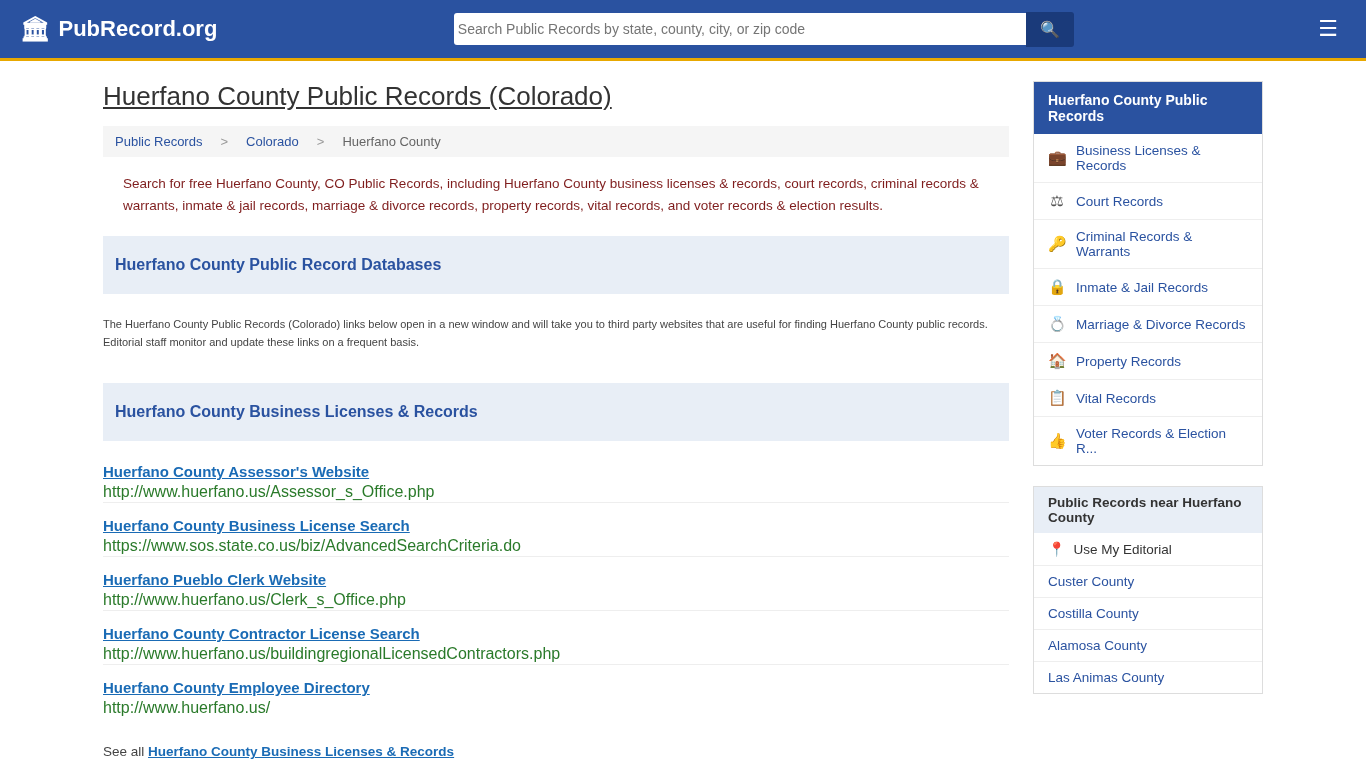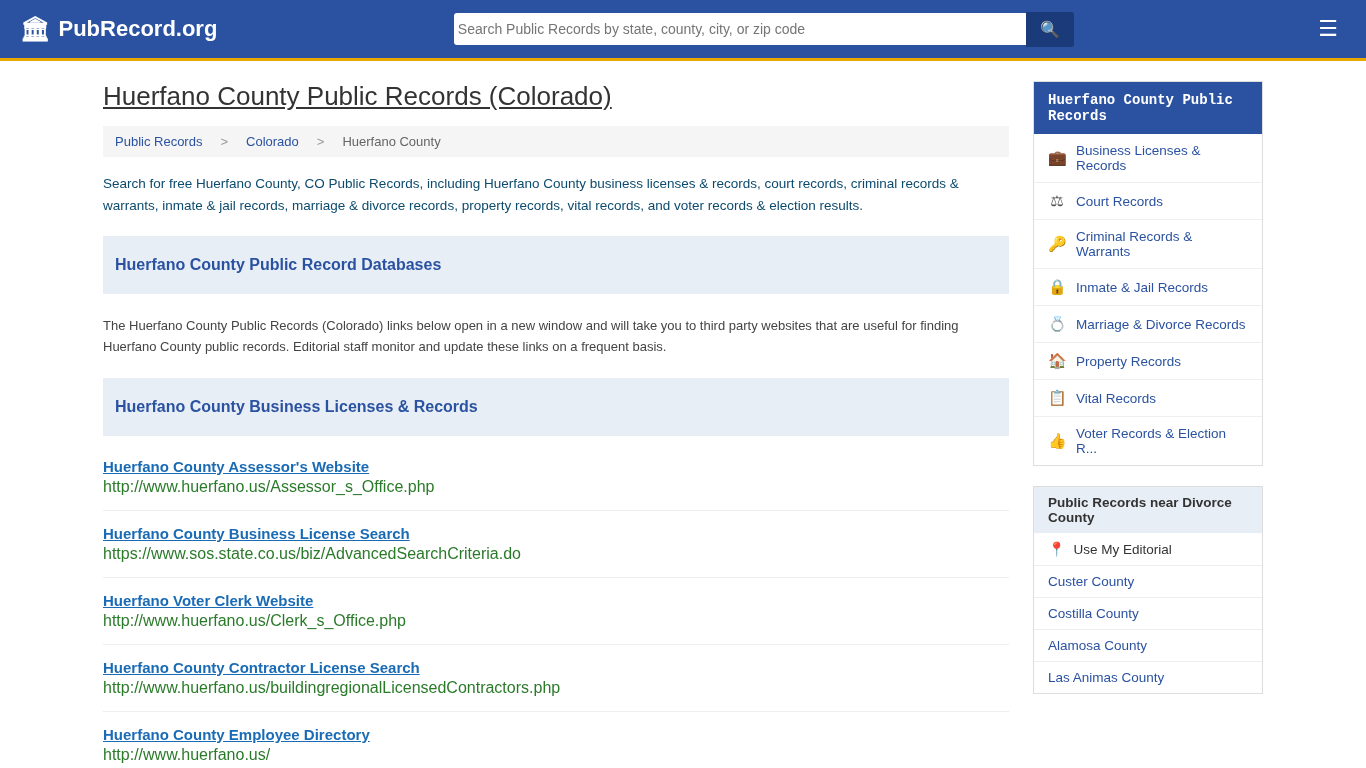--- a/index.html
+++ b/index.html
@@ -92,43 +92,44 @@
     }
     .breadcrumb a {
       color: #2a52a0;
       text-decoration: none;
     }
     .breadcrumb-sep { color: #999; }
 
     .intro-text {
       font-size: 13.5px;
       line-height: 1.6;
-      color: #0c4a6e;
+      color: #7f1d1d;
       margin-bottom: 20px;
+      margin-left: 20px;
     }
 
     .section-header {
       background: #e8eef6;
       padding: 20px 12px;
       font-size: 16px;
       font-weight: bold;
       color: #2a52a0;
       margin-bottom: 22px;
     }
 
     .db-intro-text {
-      font-size: 13px;
+      font-size: 11px;
       line-height: 1.6;
       color: #444;
-      margin-bottom: 20px;
+      margin-bottom: 32px;
     }
 
     .record-link-item {
       margin-bottom: 14px;
-      padding-bottom: 14px;
+      padding-bottom: 1px;
       border-bottom: 1px solid #eee;
     }
     .record-link-item:last-of-type {
       border-bottom: none;
     }
     .record-link-title {
       font-size: 15px;
       color: #1a6bb5;
       text-decoration: underline;
       cursor: pointer;
@@ -162,21 +163,20 @@
       border: 1px solid #ddd;
       margin-bottom: 20px;
     }
 
     .sidebar-box-header {
       background: #2a52a0;
       color: #fff;
       padding: 10px 14px;
       font-size: 14px;
       font-weight: bold;
-      font-family: Liberation Mono, monospace;
     }
 
     .sidebar-item {
       display: flex;
       align-items: center;
       gap: 10px;
       padding: 9px 14px;
       border-bottom: 1px solid #eee;
       cursor: pointer;
       font-size: 13.5px;
@@ -263,21 +263,21 @@
     <div>
       <div class="record-link-item">
         <a class="record-link-title" href="#">Huerfano County Assessor's Website</a>
         <div class="record-link-url">http://www.huerfano.us/Assessor_s_Office.php</div>
       </div>
       <div class="record-link-item">
         <a class="record-link-title" href="#">Huerfano County Business License Search</a>
         <div class="record-link-url">https://www.sos.state.co.us/biz/AdvancedSearchCriteria.do</div>
       </div>
       <div class="record-link-item">
-        <a class="record-link-title" href="#">Huerfano Voter Clerk Website</a>
+        <a class="record-link-title" href="#">Huerfano Pueblo Clerk Website</a>
         <div class="record-link-url">http://www.huerfano.us/Clerk_s_Office.php</div>
       </div>
       <div class="record-link-item">
         <a class="record-link-title" href="#">Huerfano County Contractor License Search</a>
         <div class="record-link-url">http://www.huerfano.us/buildingregionalLicensedContractors.php</div>
       </div>
       <div class="record-link-item">
         <a class="record-link-title" href="#">Huerfano County Employee Directory</a>
         <div class="record-link-url">http://www.huerfano.us/</div>
       </div>
@@ -322,21 +322,21 @@
         <span class="sidebar-item-icon">📋</span>
         <span>Vital Records</span>
       </a>
       <a class="sidebar-item" href="#">
         <span class="sidebar-item-icon">👍</span>
         <span>Voter Records &amp; Election R...</span>
       </a>
     </div>
 
     <div class="sidebar-box">
-      <div class="sidebar-section-header">Public Records near Divorce County</div>
+      <div class="sidebar-section-header">Public Records near Huerfano County</div>
 
       <div class="nearby-item use-location">
         <span class="pin-icon">📍</span>
         <span>Use My Editorial</span>
       </div>
       <div class="nearby-item">
         <span>Custer County</span>
       </div>
       <div class="nearby-item">
         <span>Costilla County</span>

